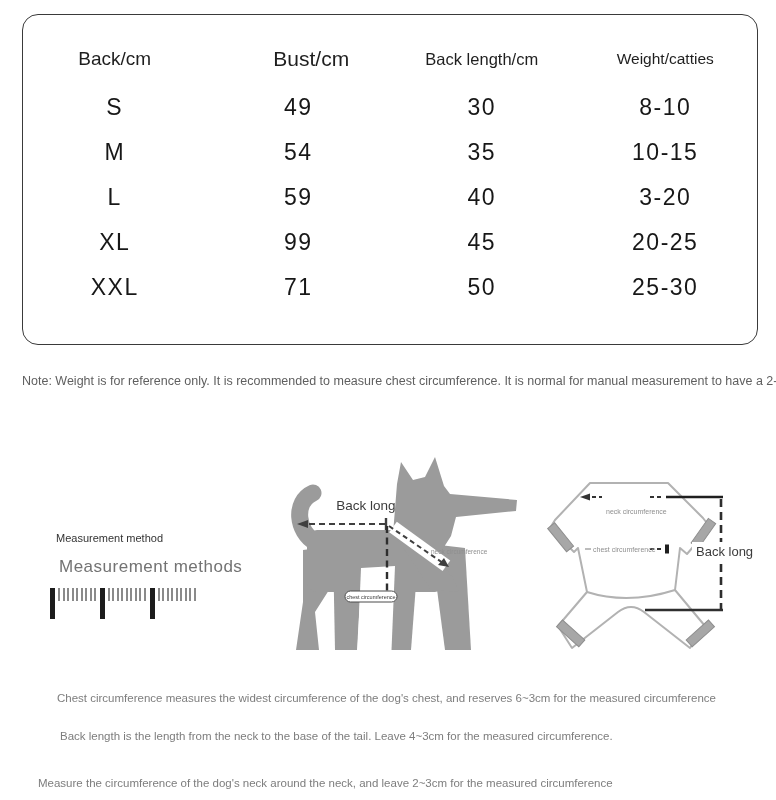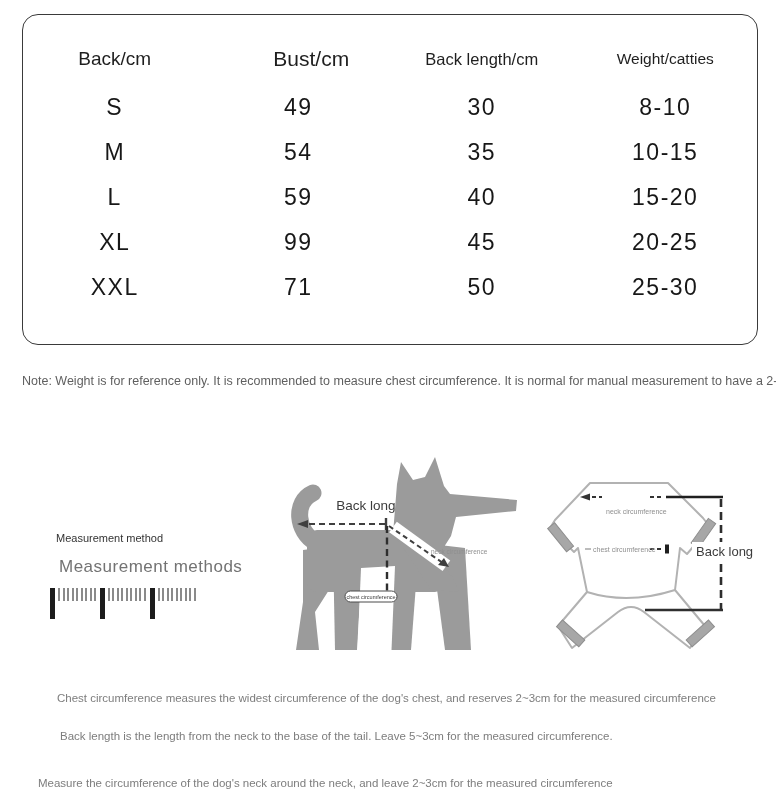--- a/index.html
+++ b/index.html
@@ -61,21 +61,21 @@
     <div class="dcell">8-10</div>
 
     <div class="dcell">M</div>
     <div class="dcell">54</div>
     <div class="dcell">35</div>
     <div class="dcell">10-15</div>
 
     <div class="dcell">L</div>
     <div class="dcell">59</div>
     <div class="dcell">40</div>
-    <div class="dcell">15-20</div>
+    <div class="dcell">3-20</div>
 
     <div class="dcell">XL</div>
     <div class="dcell">99</div>
     <div class="dcell">45</div>
     <div class="dcell">20-25</div>
 
     <div class="dcell">XXL</div>
     <div class="dcell">71</div>
     <div class="dcell">50</div>
     <div class="dcell">25-30</div>
@@ -172,17 +172,17 @@
     <text x="53" y="94" font-size="7" fill="#8f8f8f">chest circumference</text>
 
     <g>
       <line x1="181" y1="41" x2="181" y2="152" stroke="#2e2e2e" stroke-width="2.6" stroke-dasharray="8 5"></line>
       <line x1="105" y1="152" x2="183" y2="152" stroke="#2f2f2f" stroke-width="2.4"></line>
     </g>
     <rect x="152" y="84" width="52" height="17" fill="#ffffff"></rect>
     <text x="156" y="98" font-size="13" fill="#3c3c3c">Back long</text>
   </svg>
 
-  <div class="instr instr-1">Chest circumference measures the widest circumference of the dog's chest, and reserves 2~3cm for the measured circumference</div>
-  <div class="instr instr-2">Back length is the length from the neck to the base of the tail. Leave 5~3cm for the measured circumference.</div>
+  <div class="instr instr-1">Chest circumference measures the widest circumference of the dog's chest, and reserves 6~3cm for the measured circumference</div>
+  <div class="instr instr-2">Back length is the length from the neck to the base of the tail. Leave 4~3cm for the measured circumference.</div>
   <div class="instr instr-3">Measure the circumference of the dog's neck around the neck, and leave 2~3cm for the measured circumference</div>
 
 </div>
 
 </body></html>

